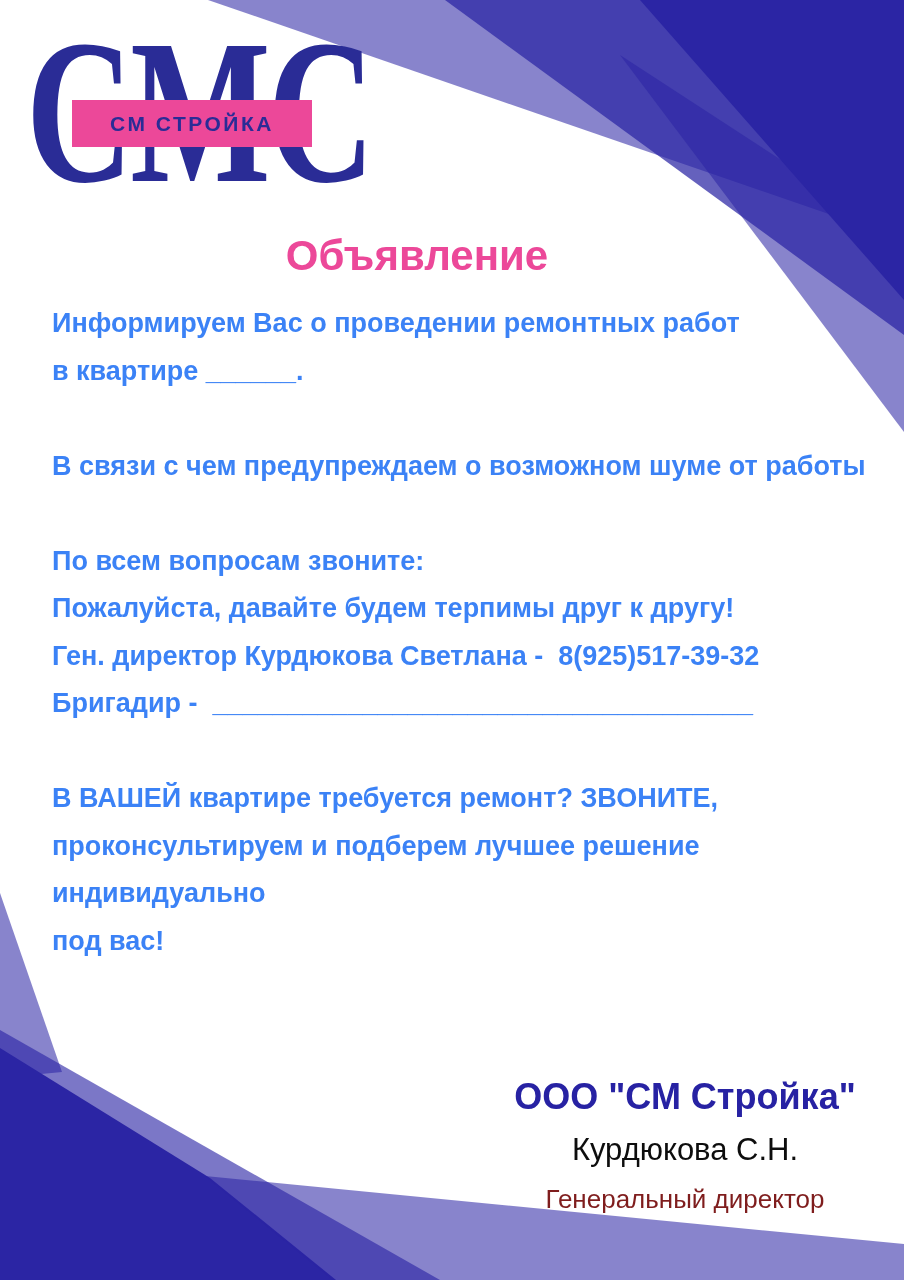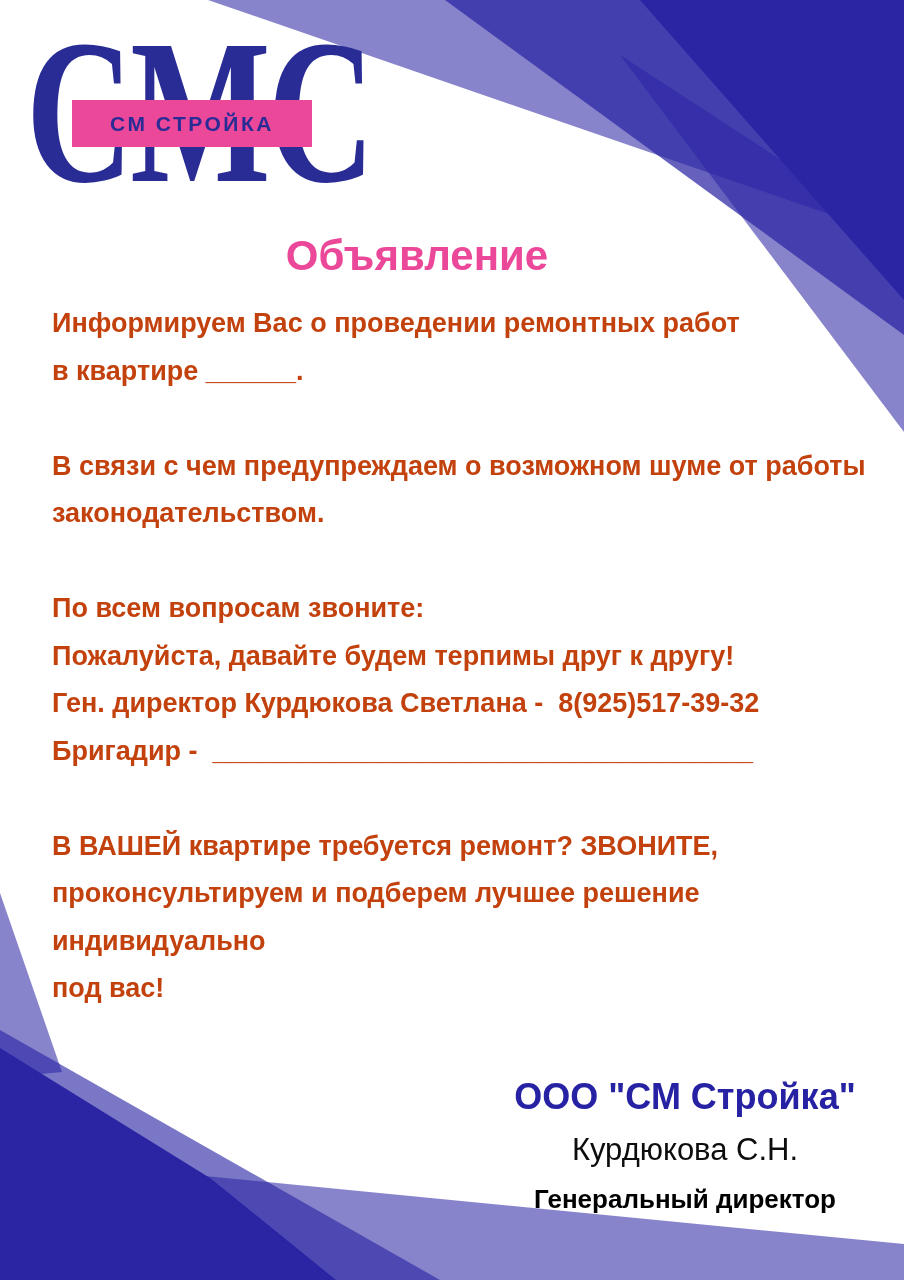--- a/index.html
+++ b/index.html
@@ -59,30 +59,30 @@
     position:absolute; left:0; top:232px; width:834px;
     text-align:center;
     font-size:42px; font-weight:bold; color:#ec4899;
   }
   
   .body-block { position:absolute; left:52px; top:300px; width:830px; }
   .line {
     font-size:27px; font-weight:bold;
     line-height:47.5px; min-height:47.5px;
     white-space:pre-wrap;
-    color:#c2410c;
+    color:#3b82f6;
   }
   
   .footer { position:absolute; left:505px; top:1076px; width:360px; text-align:center; }
   .footer-company {
     font-size:36px; font-weight:bold; color:#2722a3;
     white-space:nowrap; margin-bottom:14px;
   }
   .footer-name  { font-size:31px; font-weight:normal; color:#0d0d0d; margin-bottom:16px; }
-  .footer-role  { font-size:26px; font-weight:bold; color:#000000; }
+  .footer-role  { font-size:26px; font-weight:normal; color:#7f1d1d; }
 </style>
 </head>
 <body>
 
 <div class="page">
 
   <div class="decor">
     <div class="tri tri-light t-light-a"></div>
     <div class="tri tri-mid   t-mid"></div>
     <div class="tri tri-light t-light-b"></div>
@@ -107,21 +107,20 @@
       <div class="line">Информируем Вас о проведении ремонтных работ</div>
 
       <div class="line">в квартире ______.</div>
 
       <div class="line"></div>
 
       <div class="line">В связи с чем предупреждаем о возможном шуме от работы</div>
 
 
 
-      <div class="line">законодательством.</div>
 
       <div class="line"></div>
 
       <div class="line">По всем вопросам звоните:</div>
 
       <div class="line">Пожалуйста, давайте будем терпимы друг к другу!</div>
 
       <div class="line">Ген. директор Курдюкова Светлана -  8(925)517-39-32</div>
 
       <div class="line">Бригадир -  ____________________________________</div>

